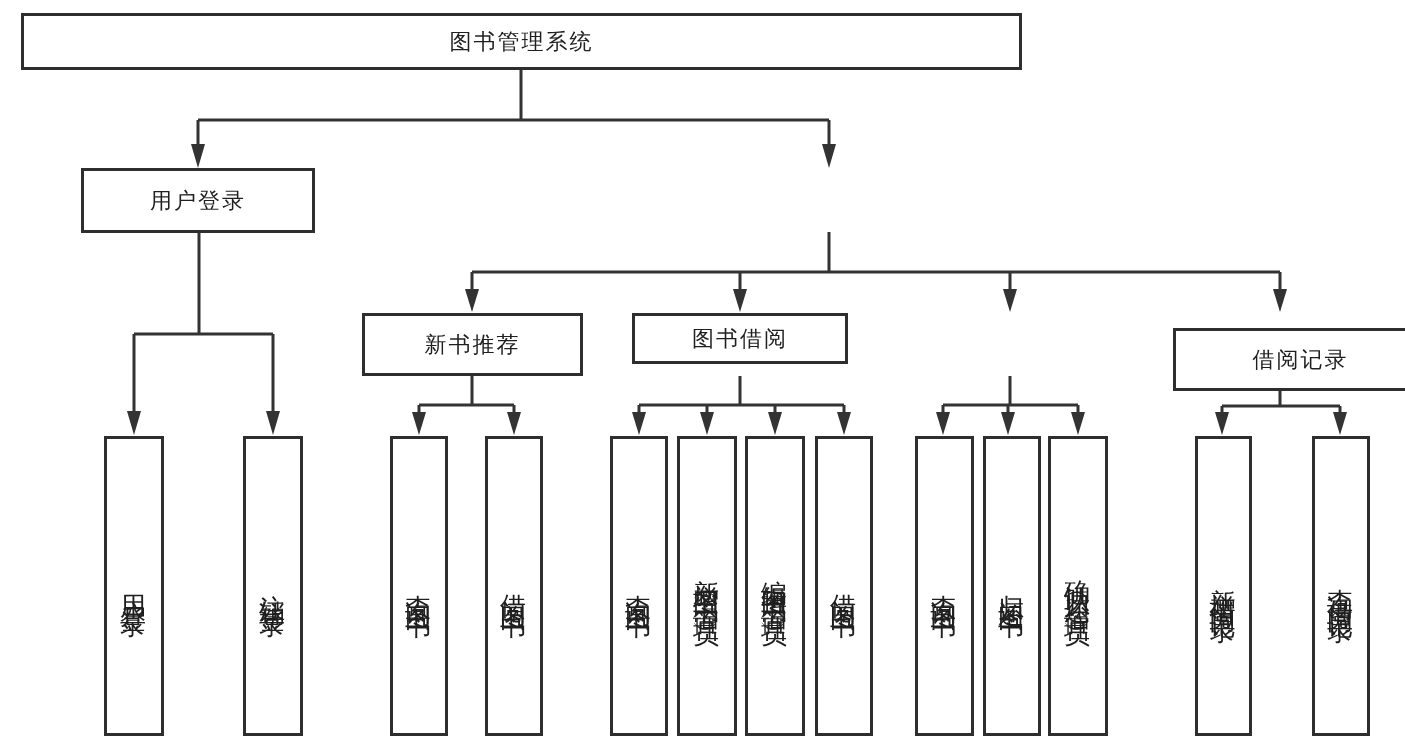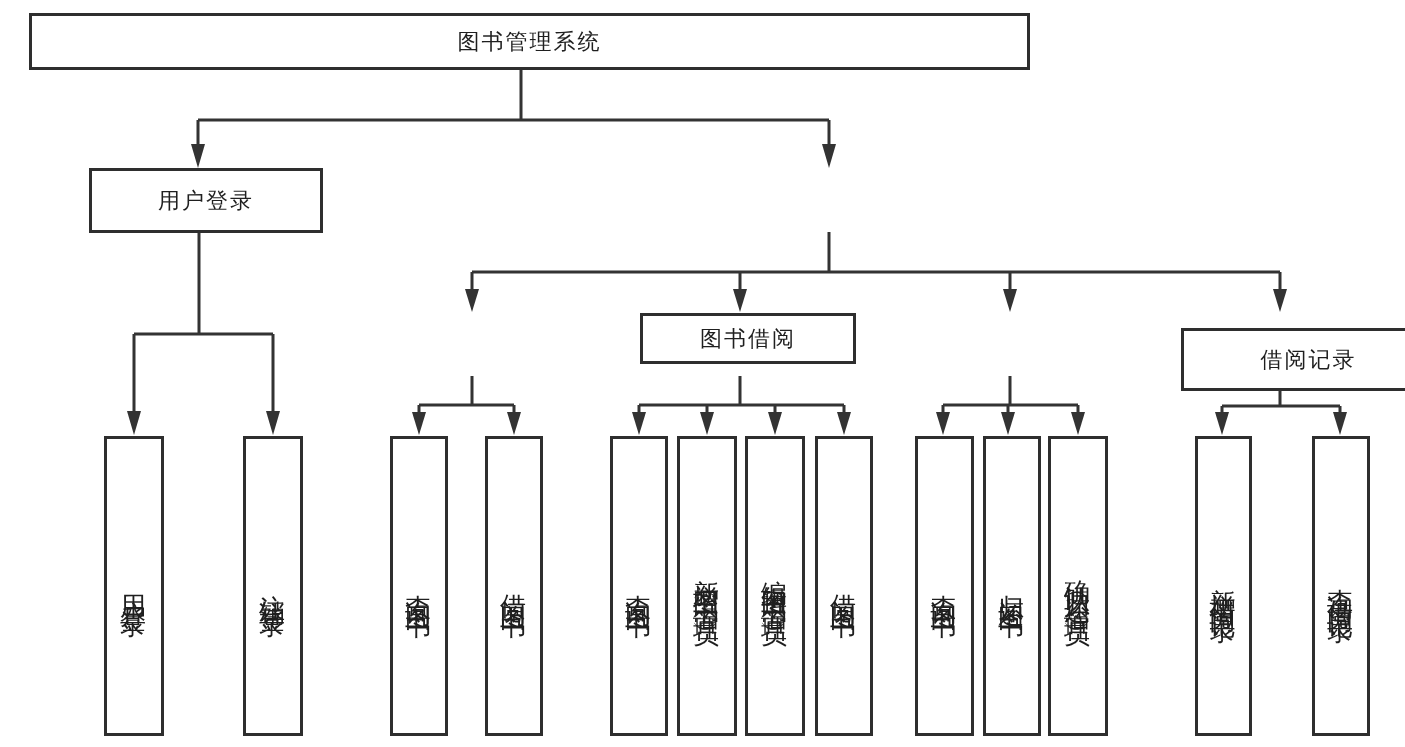--- a/index.html
+++ b/index.html
@@ -12,21 +12,21 @@
   }
   #connectors{position:absolute;left:0;top:0;width:1405px;height:747px;}
   .node{
     position:absolute;
     box-sizing:border-box;
     border:3px solid var(--border,#2e2e2e);
     background:#fff;
     color:var(--text,#1f1f1f);
     display:flex;align-items:center;justify-content:center;
   }
-  .node.h{font-size:22px;letter-spacing:2px;margin-left:8px;}
+  .node.h{font-size:22px;letter-spacing:2px;}
   .node.leaf{font-size:26px;}
   .node.leaf span{
     writing-mode:vertical-rl;
     text-orientation:mixed;
     letter-spacing:6px;
     white-space:nowrap;
   }
   #watermark{
     position:absolute;
     right:3px;top:712px;
@@ -79,20 +79,21 @@
       <polygon points="1071,412 1085,412 1078,435"></polygon>
       <polygon points="1215,412 1229,412 1222,435"></polygon>
       <polygon points="1333,412 1347,412 1340,435"></polygon>
     </g>
   </svg>
 
   <div class="node h" style="left:21px;top:13px;width:1001px;height:57px">图书管理系统</div>
 
   <div class="node h" style="left:81px;top:168px;width:234px;height:65px">用户登录</div>
 
+  <div class="node h" style="left:362px;top:313px;width:221px;height:63px">新书推荐</div>
   <div class="node h" style="left:632px;top:313px;width:216px;height:51px">图书借阅</div>
   <div class="node h" style="left:1173px;top:328px;width:255px;height:63px">借阅记录</div>
 
   <div class="node leaf" style="left:104px;top:436px;width:60px;height:300px">
     <span>用户登录</span>
   </div>
   <div class="node leaf" style="left:243px;top:436px;width:60px;height:300px">
     <span>注销登录</span>
   </div>
 

